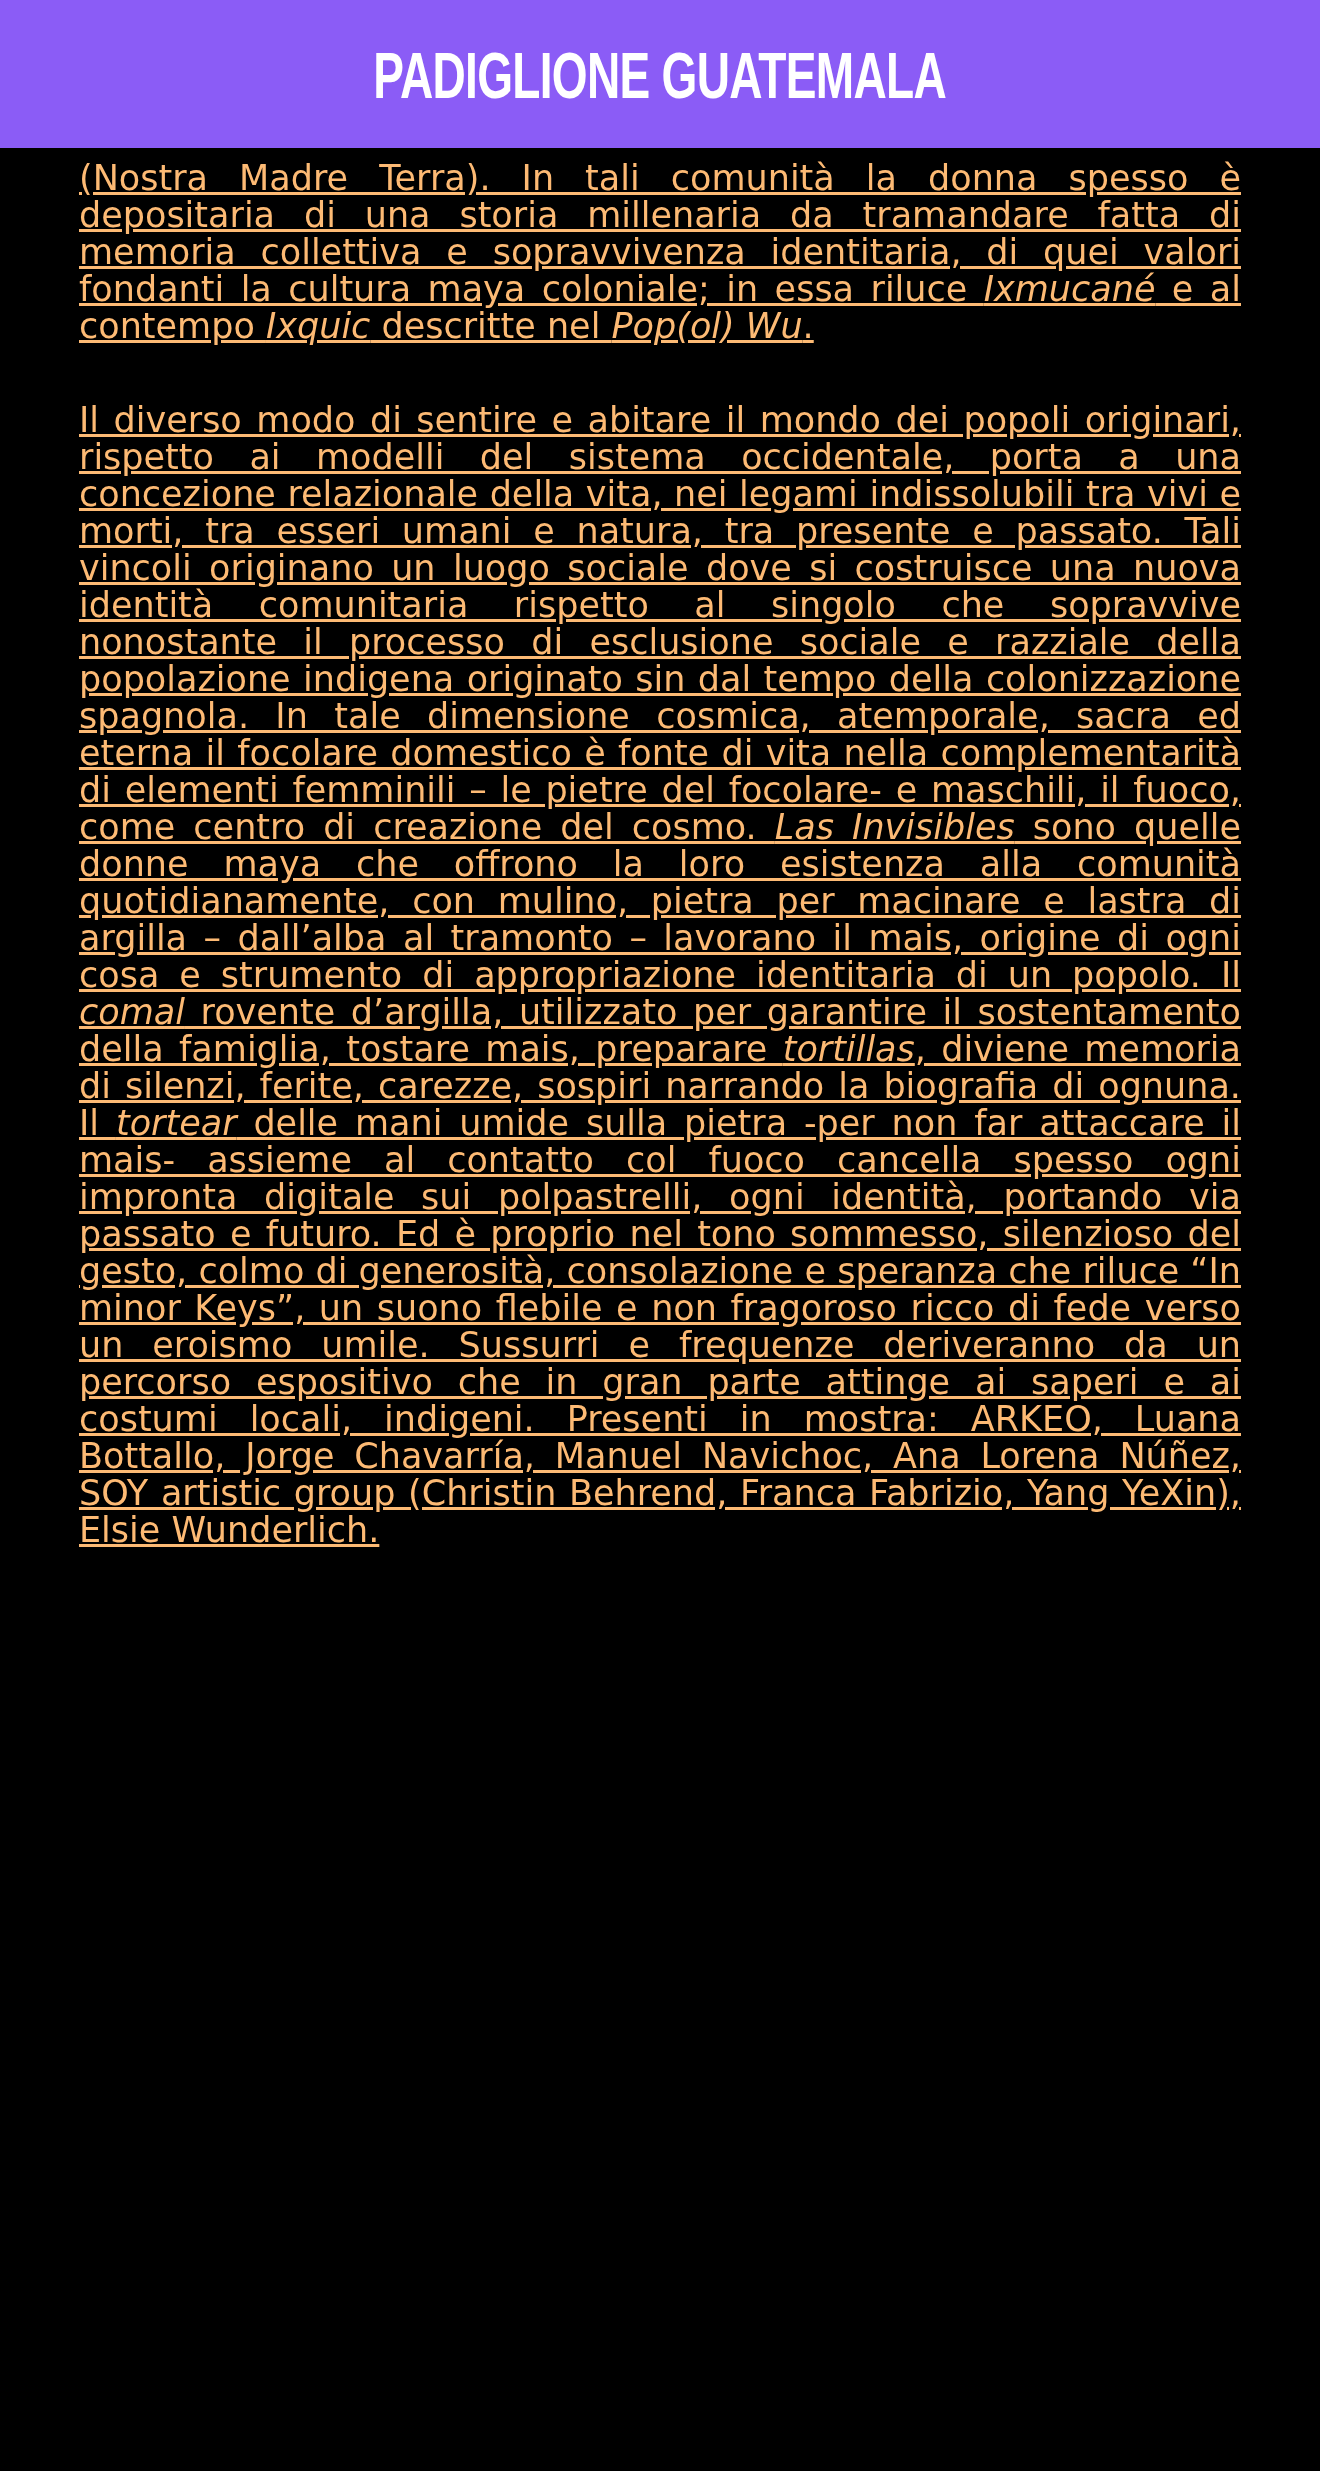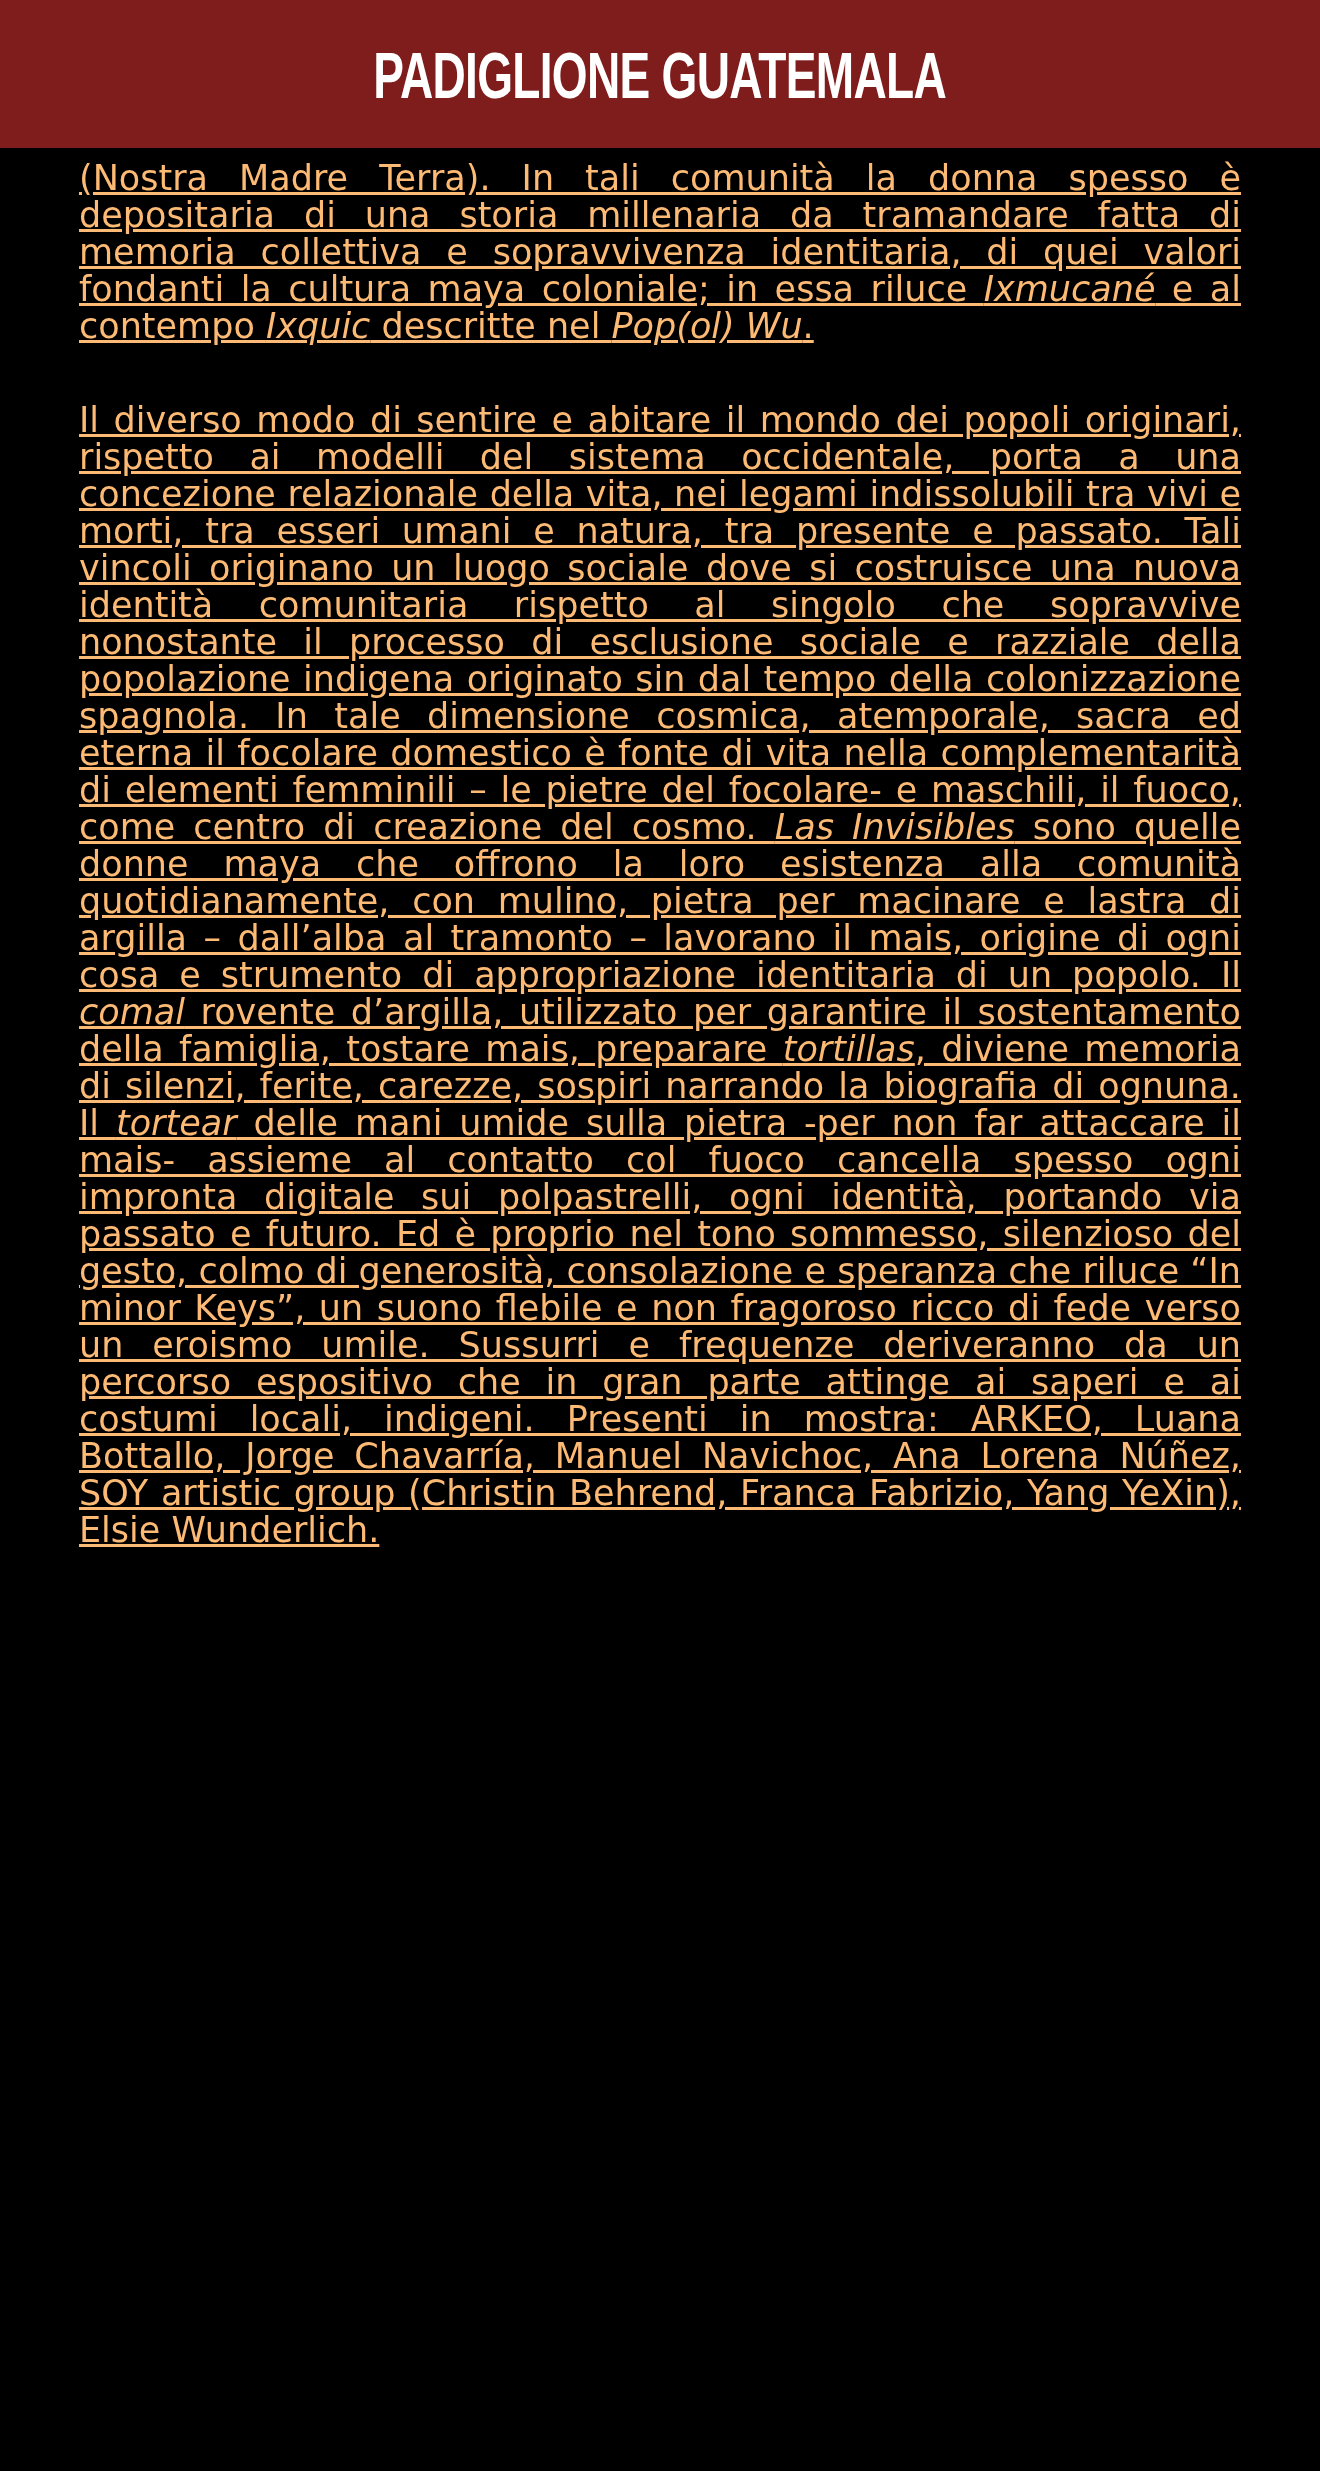--- a/index.html
+++ b/index.html
@@ -6,21 +6,21 @@
     body {
       width: 1320px;
       height: 2471px;
       background: #000000;
       overflow: hidden;
       font-family: "DejaVu Sans", sans-serif;
     }
     .header {
       width: 1320px;
       height: 148px;
-      background: #7f1d1d;
+      background: #8b5cf6;
       display: flex;
       align-items: center;
       justify-content: center;
     }
     .header-title {
       color: #ffffff;
       font-family: "Liberation Sans", sans-serif;
       font-weight: bold;
       font-size: 64px;
       letter-spacing: -1px;

